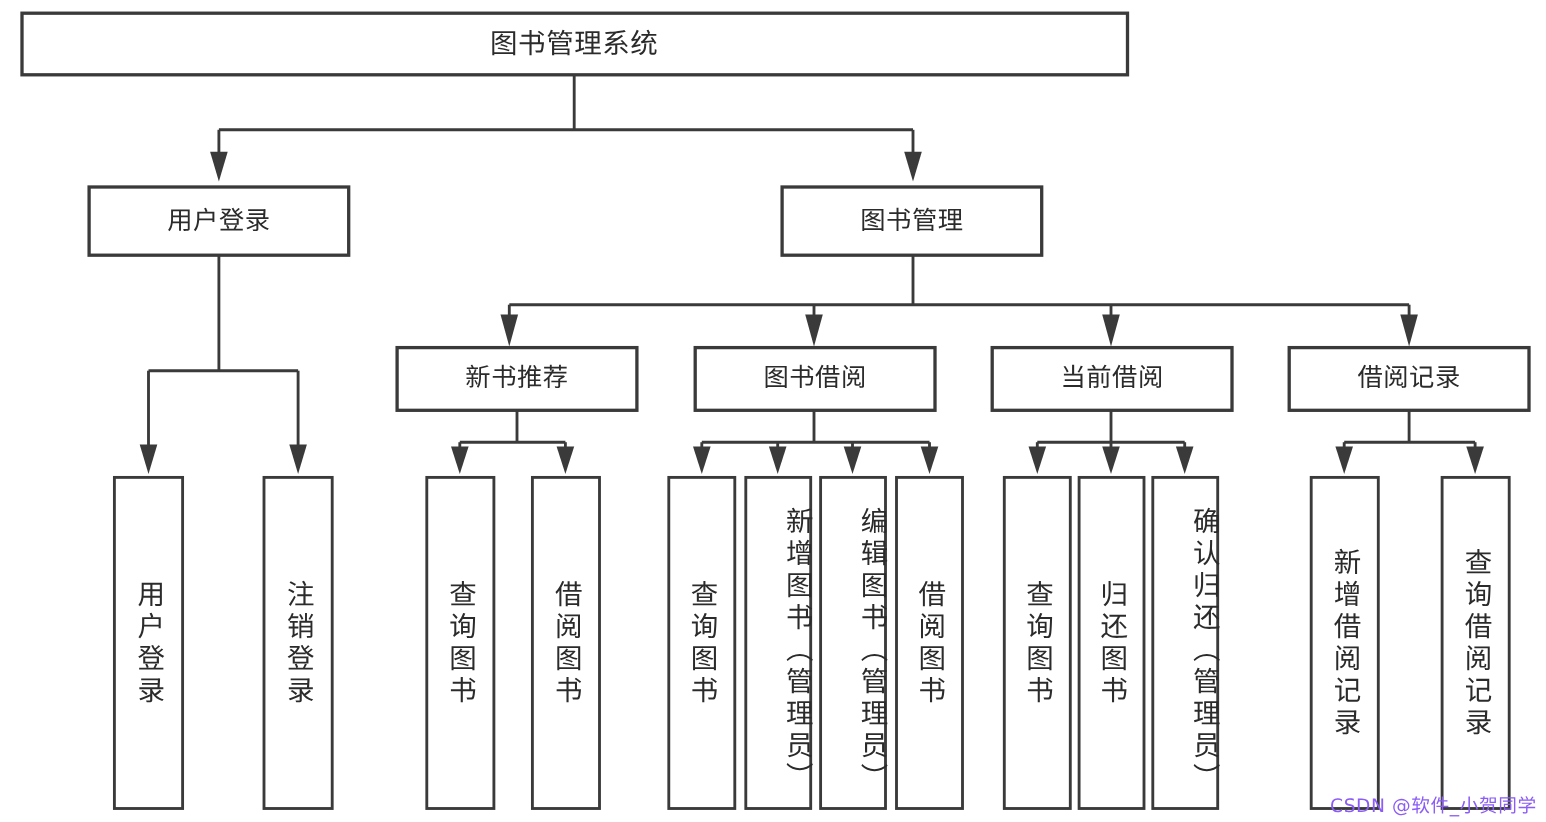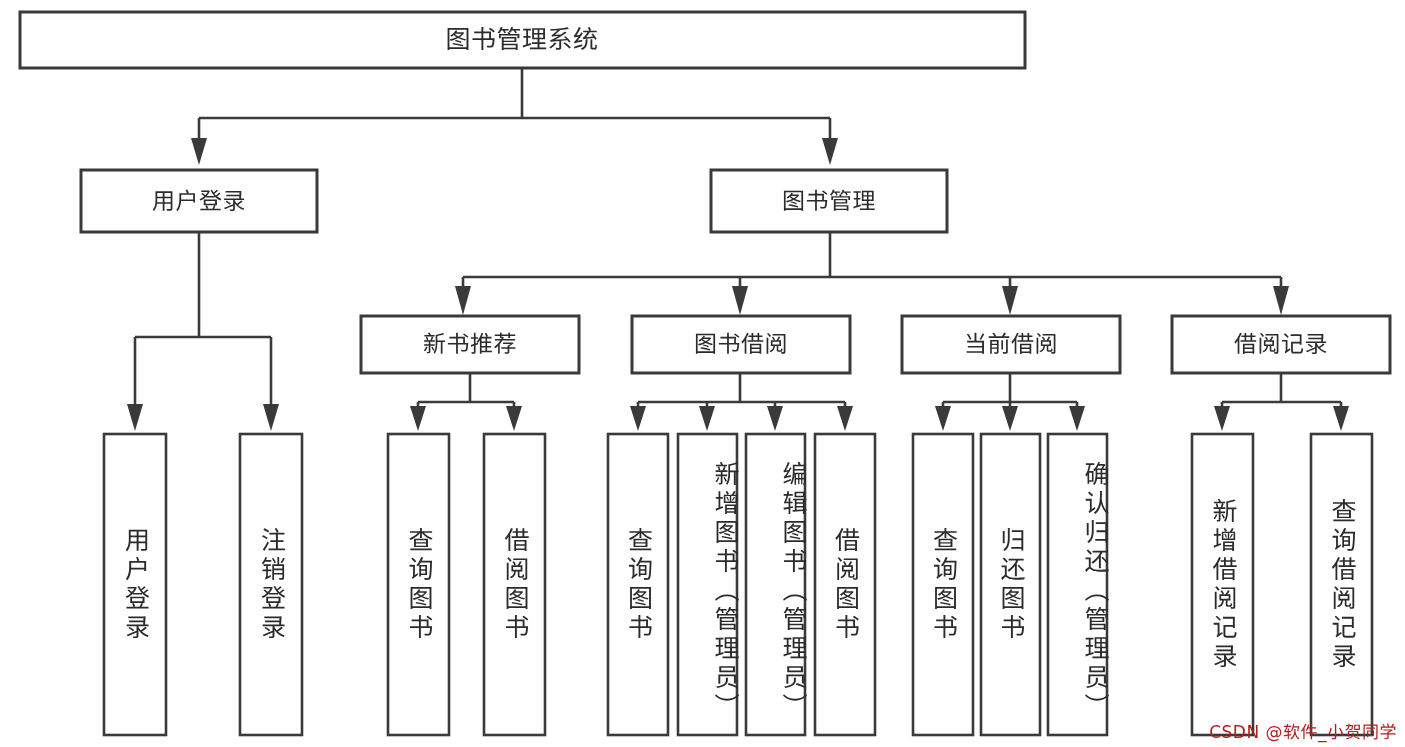--- a/index.html
+++ b/index.html
@@ -80,21 +80,21 @@
     justify-content: center;
     pointer-events: none;
     user-select: none;
   }
   .watermark {
     position: absolute;
     right: 8px;
     bottom: 4px;
     font-family: "DejaVu Sans", "Liberation Sans", sans-serif;
     font-size: 17px;
-    color: #b91c1c;
+    color: #8b5cf6;
     letter-spacing: 0.5px;
     white-space: nowrap;
   }
 </style>
 </head>
 <body>
 
 <div id="diagram-root">
 
   <svg class="chart-canvas" viewBox="0 0 1405 747" xmlns="http://www.w3.org/2000/svg">

